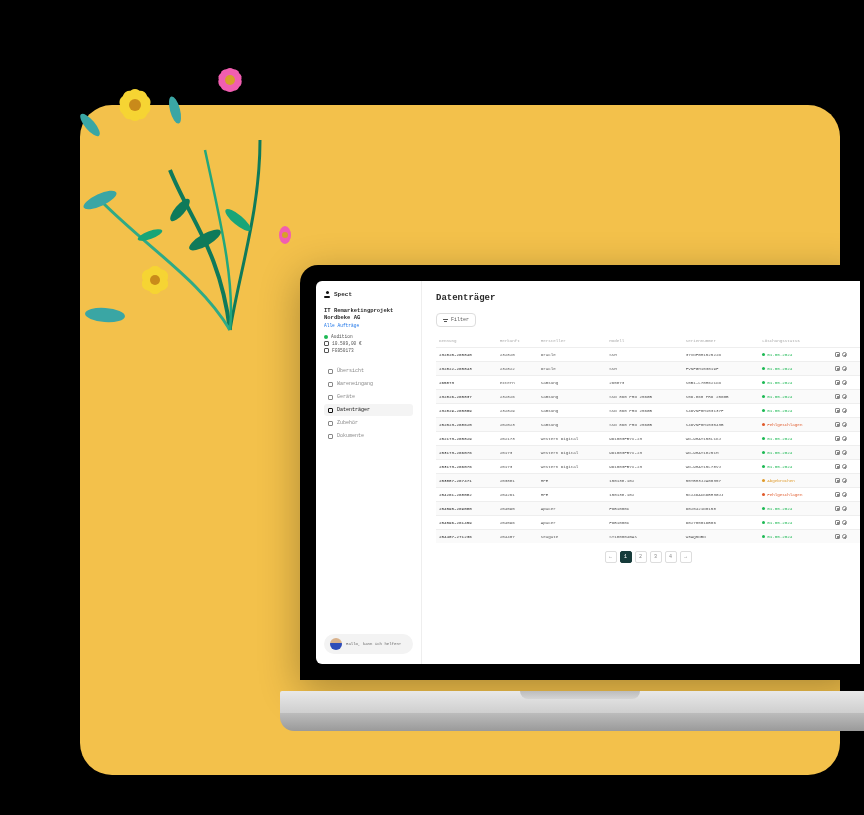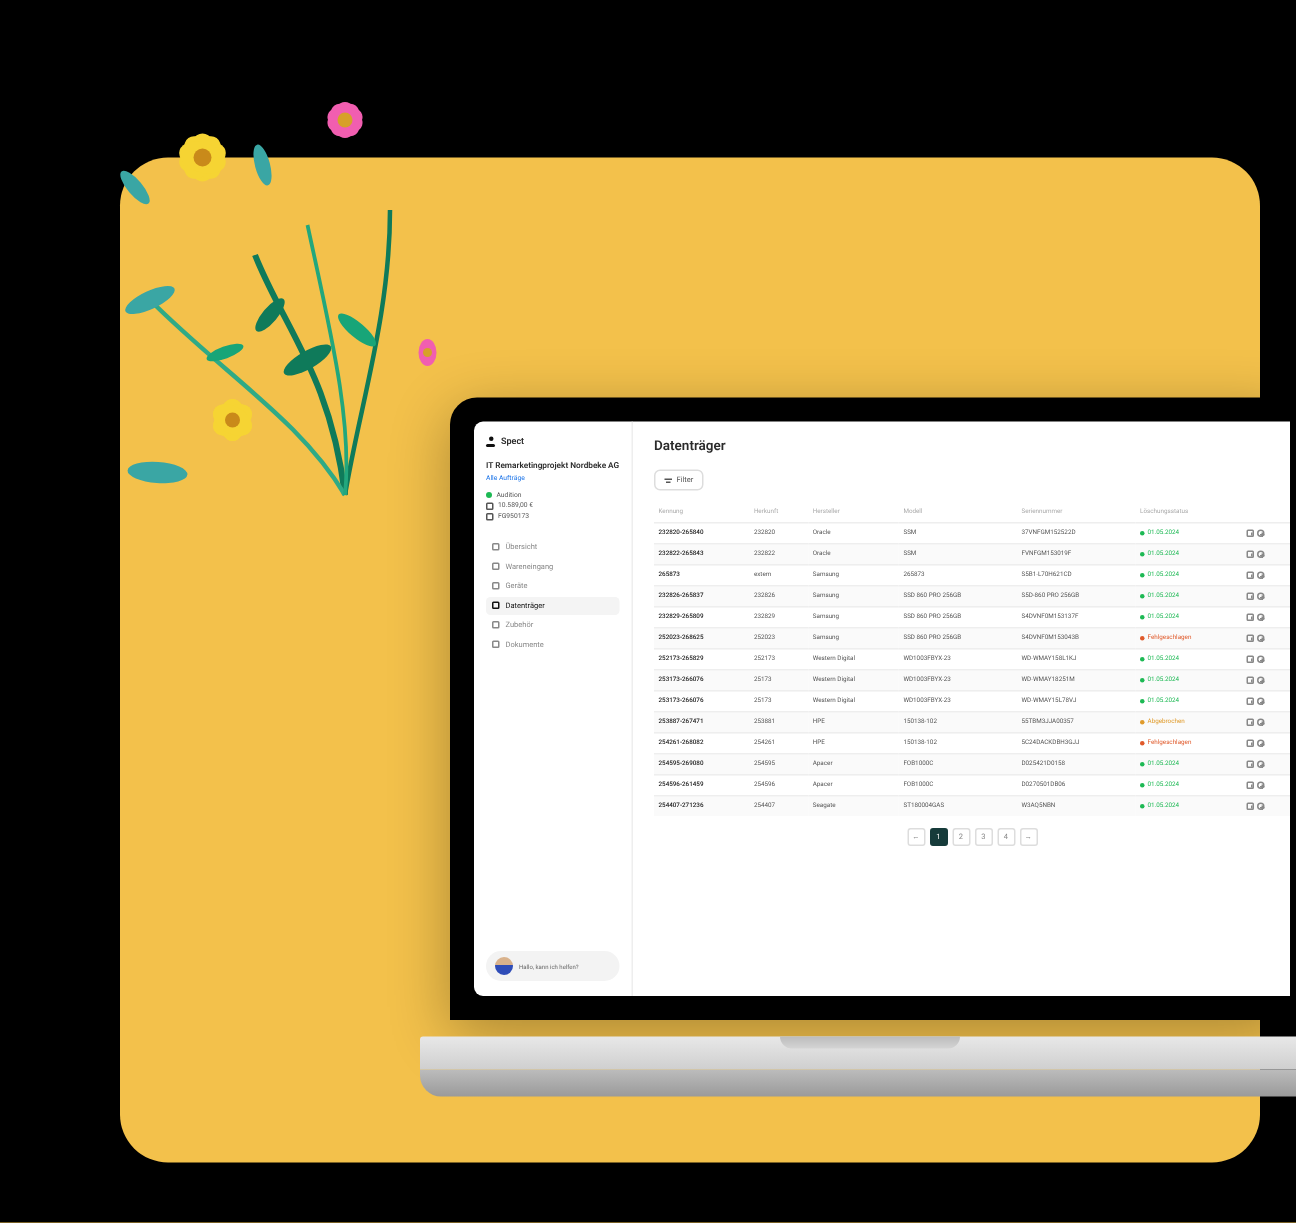--- a/index.html
+++ b/index.html
@@ -39,20 +39,21 @@
   }
   .laptop-screen {
     width: 560px;
     height: 415px;
     margin-left: 20px;
     background: #000;
     border-radius: 18px 0 0 0;
     padding: 16px 0 16px 16px;
     position: relative;
     box-shadow: 0 10px 40px rgba(0,0,0,0.3);
+    font-family: Liberation Mono, monospace;
   }
   .laptop-base {
     position: absolute;
     bottom: 0;
     left: 0;
     width: 600px;
     height: 44px;
   }
   .laptop-base-top {
     height: 22px;

